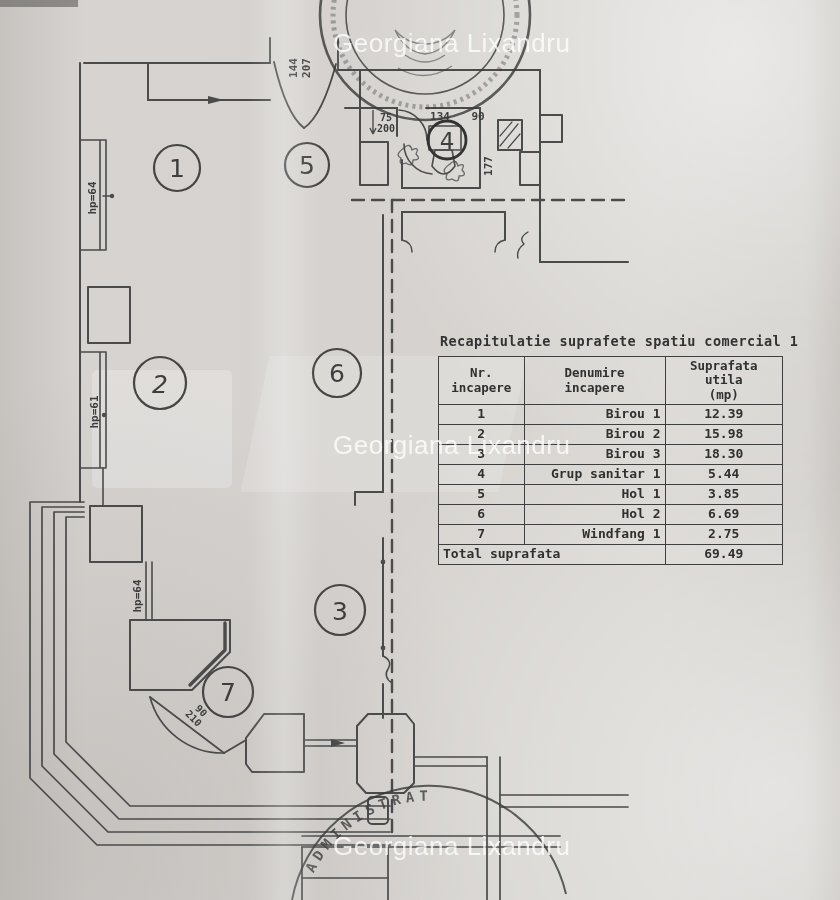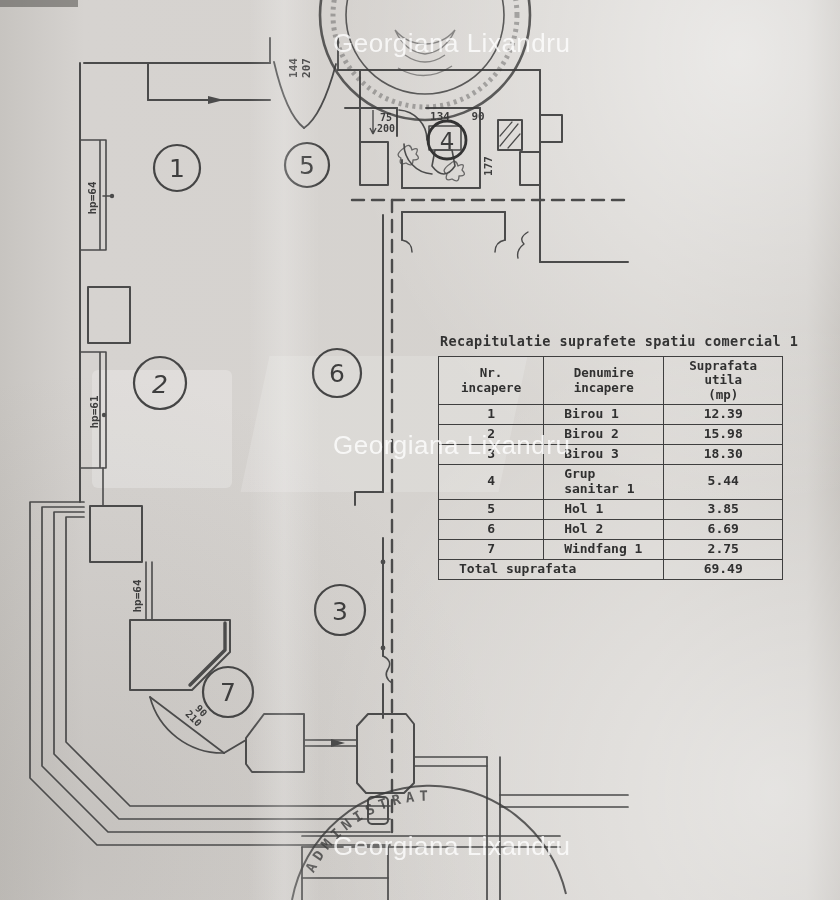--- a/index.html
+++ b/index.html
@@ -21,24 +21,24 @@
     font-size:26px;font-weight:400;letter-spacing:.5px;white-space:nowrap;}
   svg text{fill:#3e3e3e;}
   .plan-label{font-family:"DejaVu Sans Mono",monospace;}
 
   
   #recap{position:absolute;left:438px;top:333px;width:352px;color:#2e2e2e;}
   #recap .title{font-size:13.5px;font-weight:bold;letter-spacing:.4px;white-space:nowrap;margin:0 0 7px 2px;color:#333;}
   table.area-table{border-collapse:collapse;width:345px;background:rgba(255,255,255,.06);}
   table.area-table th, table.area-table td{
     border:1.6px solid #3f3f3f;font-size:13px;font-weight:bold;
-    padding:2px 20px;white-space:pre-line;line-height:1.15;color:#303030;margin-top:24px;}
+    padding:2px 4px;white-space:pre-line;line-height:1.15;color:#303030;margin-top:24px;}
   table.area-table th{font-size:12.5px;text-align:center;font-weight:bold;}
   td.c-nr{width:78px;text-align:center;}
-  td.c-name{width:138px;text-align:left;padding-left:9px;}
+  td.c-name{width:138px;text-align:right;padding-left:9px;}
   td.c-area{width:112px;text-align:center;}
   td.c-total{text-align:left;padding-left:12px;font-size:13.5px;}
 </style>
 </head>
 <body>
 
 <div id="paper">
 
   <div class="top-edge"></div>
   <div class="faint-blob-a"></div>

